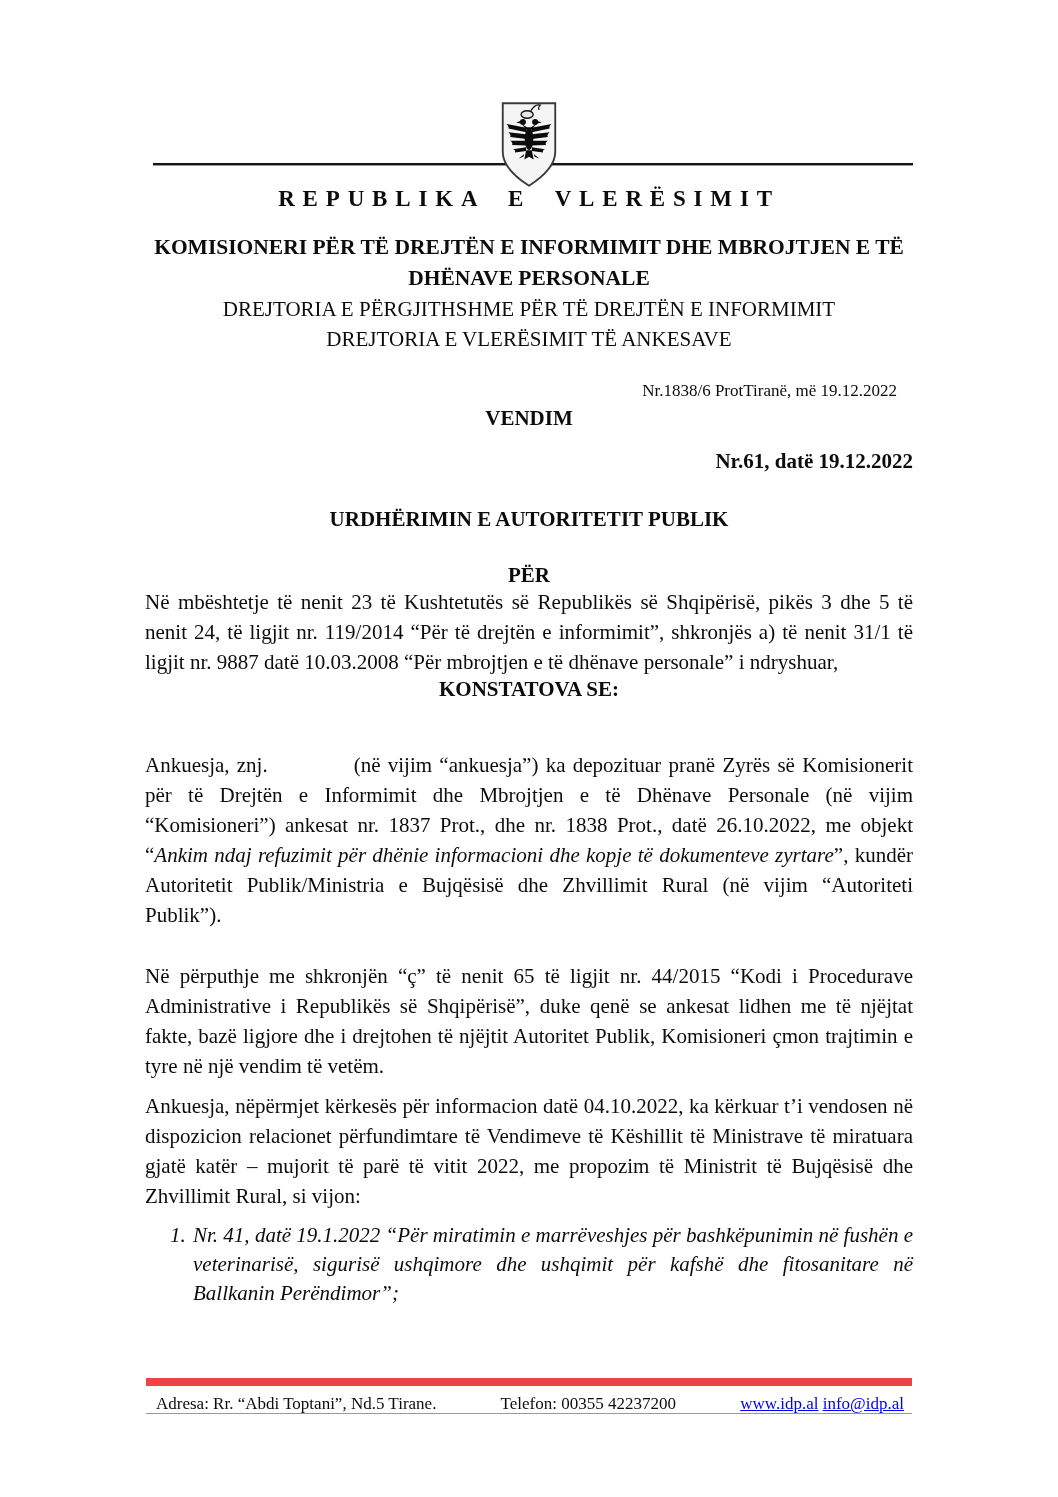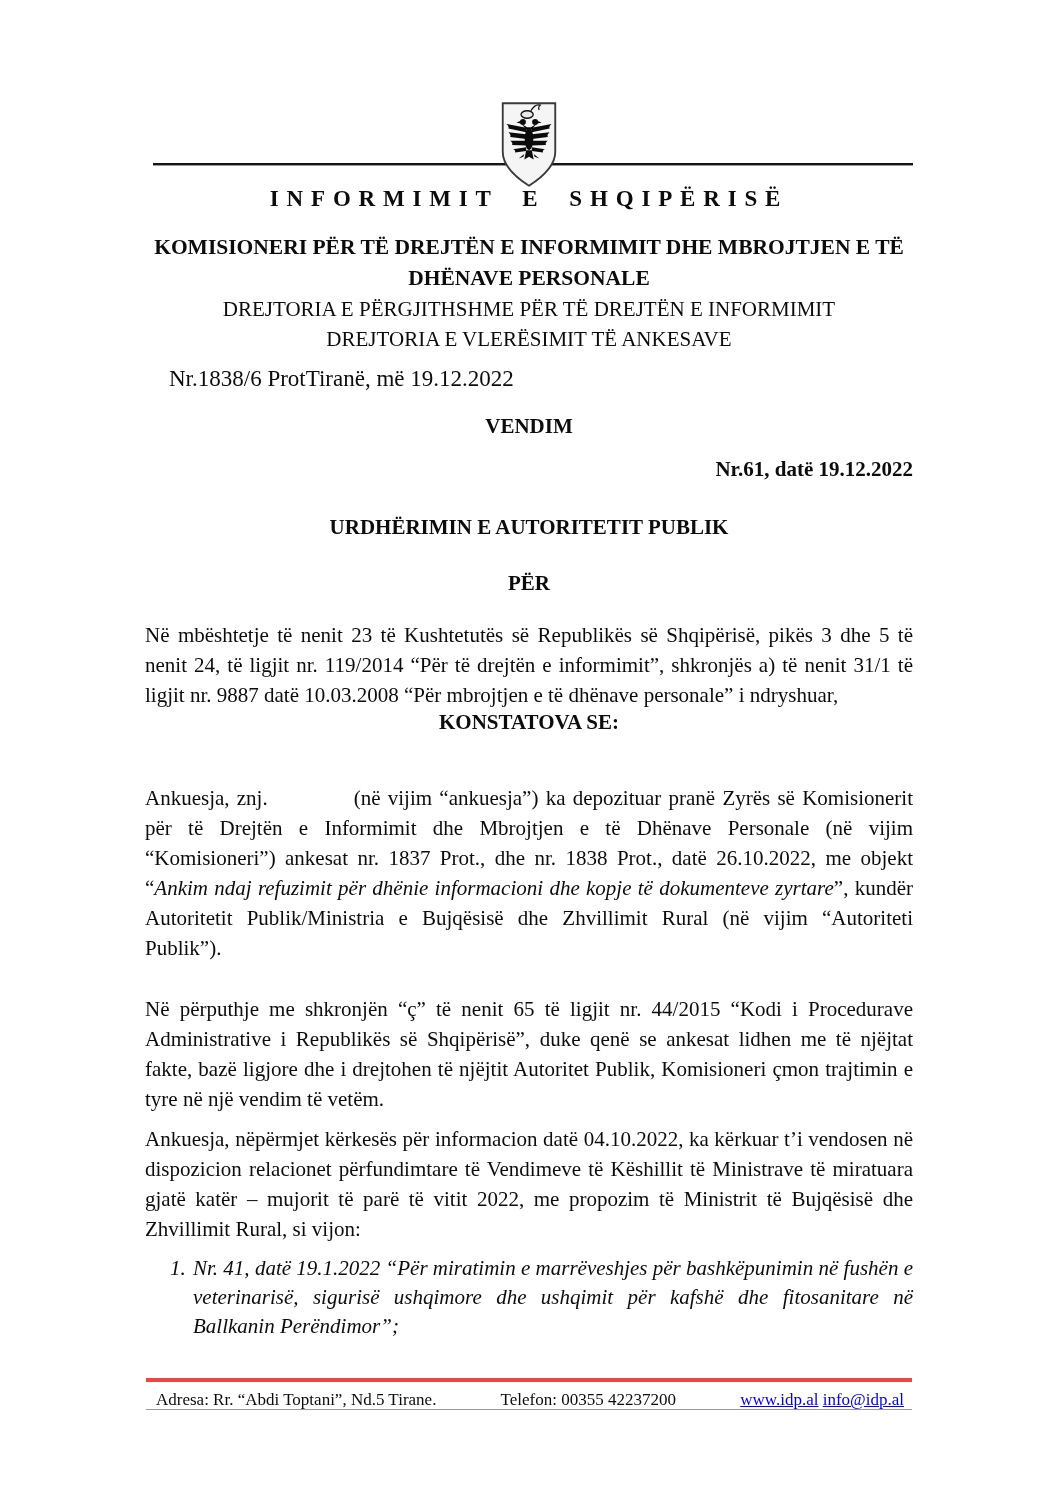--- a/index.html
+++ b/index.html
@@ -31,50 +31,50 @@
   }
   .org-line1 {
     margin:20px auto 0; width:768px; text-align:center;
     font-weight:bold; font-size:21.5px; line-height:31px;
   }
   .org-line2, .org-line3 {
     text-align:center; font-size:21px; line-height:30px;
   }
   
   .ref-row {
-    margin-top:10px; padding:0 16px 0 24px;
-    display:flex; justify-content:flex-start;
-    font-size:23px; line-height:30px;
+    margin-top:22px; padding:0 16px 0 24px;
+    display:flex; justify-content:flex-end;
+    font-size:17px; line-height:30px;
   }
   
   .h-center { text-align:center; font-weight:bold; font-size:21px; line-height:24px; }
-  .h-vendim     { margin-top:20px; }
+  .h-vendim     { }
   .h-number     { margin-top:19px;text-align:right; }
   .h-per        { margin-top:32px; }
   .h-subject    { margin-top:34px; }
   .h-konstatova { }
   
   .para {
     font-size:21px; line-height:30px; text-align:justify;
   }
-  .p-legal    { margin-top:25px; }
+  .p-legal    { }
   .p-complaint{ margin-top:49px; }
   .p-proc     { margin-top:31px; }
   .p-request  { margin-top:10px; }
   .italic { font-style:italic; }
   .redacted-gap { display:inline-block; width:86px; }
   
   .num-list { margin-top:10px; font-style:italic; }
   .list-item { display:flex; font-size:21px; line-height:29px; }
   .list-marker { width:23px; margin-left:25px; flex:none; }
   .list-text { flex:1; text-align:justify; padding-left:0; }
   
   .footer {
     position:absolute; left:146px; top:1378px; width:766px;
-    border-top:4px solid #ef4444; box-shadow:0 -1px 0 #9a9a9a inset;
+    border-top:8px solid #ef4444; box-shadow:0 -1px 0 #9a9a9a inset;
     padding:8px 8px 0 10px;
     display:flex; justify-content:space-between; align-items:baseline;
     font-size:17px; line-height:20px;
   }
   .footer a { }
 </style>
 </head>
 <body>
 
 <div class="page">
@@ -101,21 +101,21 @@
           <path d="M35 35 L54 33 Q51 35.5 52 38 L35 40 Z"></path>
           <path d="M35 42 L52 42 Q49 44 50 46.5 L35 47 Z"></path>
           <path d="M35 49 L49 51 Q46 52 47 54.5 L35 53 Z"></path>
           <path d="M29 52 L35 52 L37 62 L32 59 L27 62 Z"></path>
           <path d="M27 56 L21 61 L26 59 Z"></path>
           <path d="M37 56 L43 61 L38 59 Z"></path>
         </g>
       </svg>
     </div>
 
-    <div class="republic-title">INFORMIMIT E SHQIPËRISË</div>
+    <div class="republic-title">REPUBLIKA E VLERËSIMIT</div>
     <div class="org-line1">KOMISIONERI PËR TË DREJTËN E INFORMIMIT DHE MBROJTJEN E TË DHËNAVE PERSONALE</div>
     <div class="org-line2">DREJTORIA E PËRGJITHSHME PËR TË DREJTËN E INFORMIMIT</div>
     <div class="org-line3">DREJTORIA E VLERËSIMIT TË ANKESAVE</div>
 
     <div class="ref-row">
       <span>Nr.1838/6 Prot</span>
       <span>Tiranë, më 19.12.2022</span>
     </div>
 
     <div class="h-center h-vendim">VENDIM</div>

